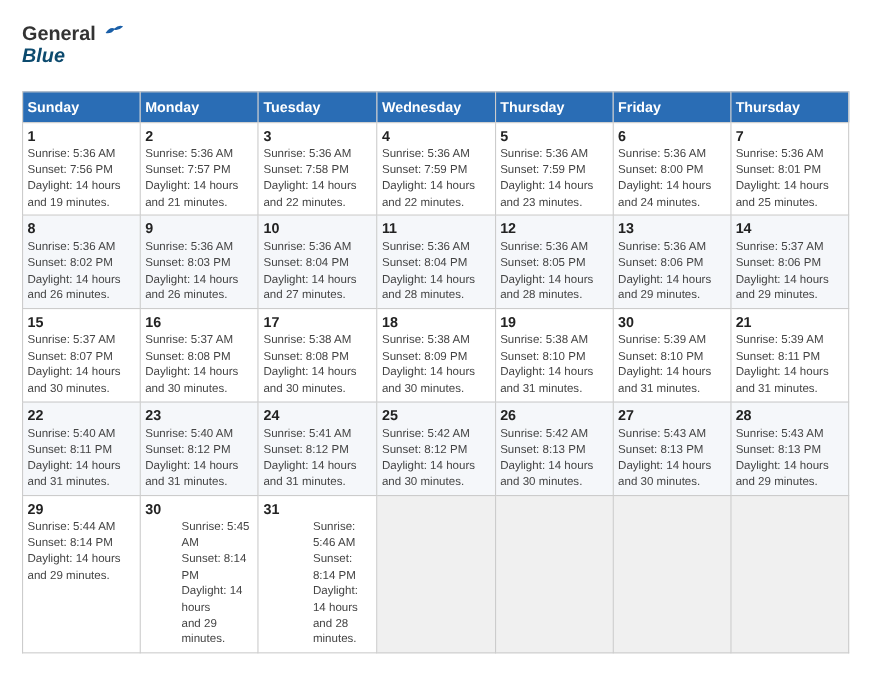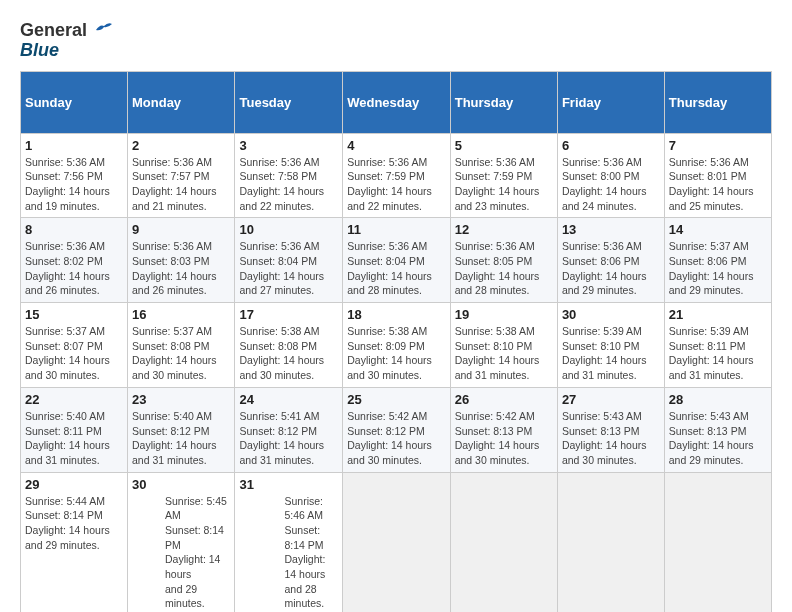--- a/index.html
+++ b/index.html
@@ -7,21 +7,21 @@
       font-family: Arial, sans-serif;
       background: #fff;
       width: 792px;
       min-height: 612px;
       padding: 20px;
     }
     .header-area {
       display: flex;
       justify-content: space-between;
       align-items: center;
-      margin-bottom: 10px;
+      margin-bottom: 22px;
     }
     .logo {
       display: flex;
       flex-direction: column;
       font-size: 18px;
       font-weight: bold;
       color: #1a5fa8;
       line-height: 1.1;
     }
     .logo .general { color: #333; }
@@ -46,21 +46,21 @@
       color: #555;
     }
     .calendar {
       width: 100%;
       border-collapse: collapse;
       font-size: 11px;
     }
     .calendar thead th {
       background: #2a6db5;
       color: #fff;
-      padding: 23px 4px;
+      padding: 6px 4px;
       text-align: left;
       font-size: 13px;
       font-weight: bold;
       border: 1px solid #ccc;
     }
     .calendar tbody td {
       border: 1px solid #ccc;
       vertical-align: top;
       padding: 4px;
       width: 108px;

